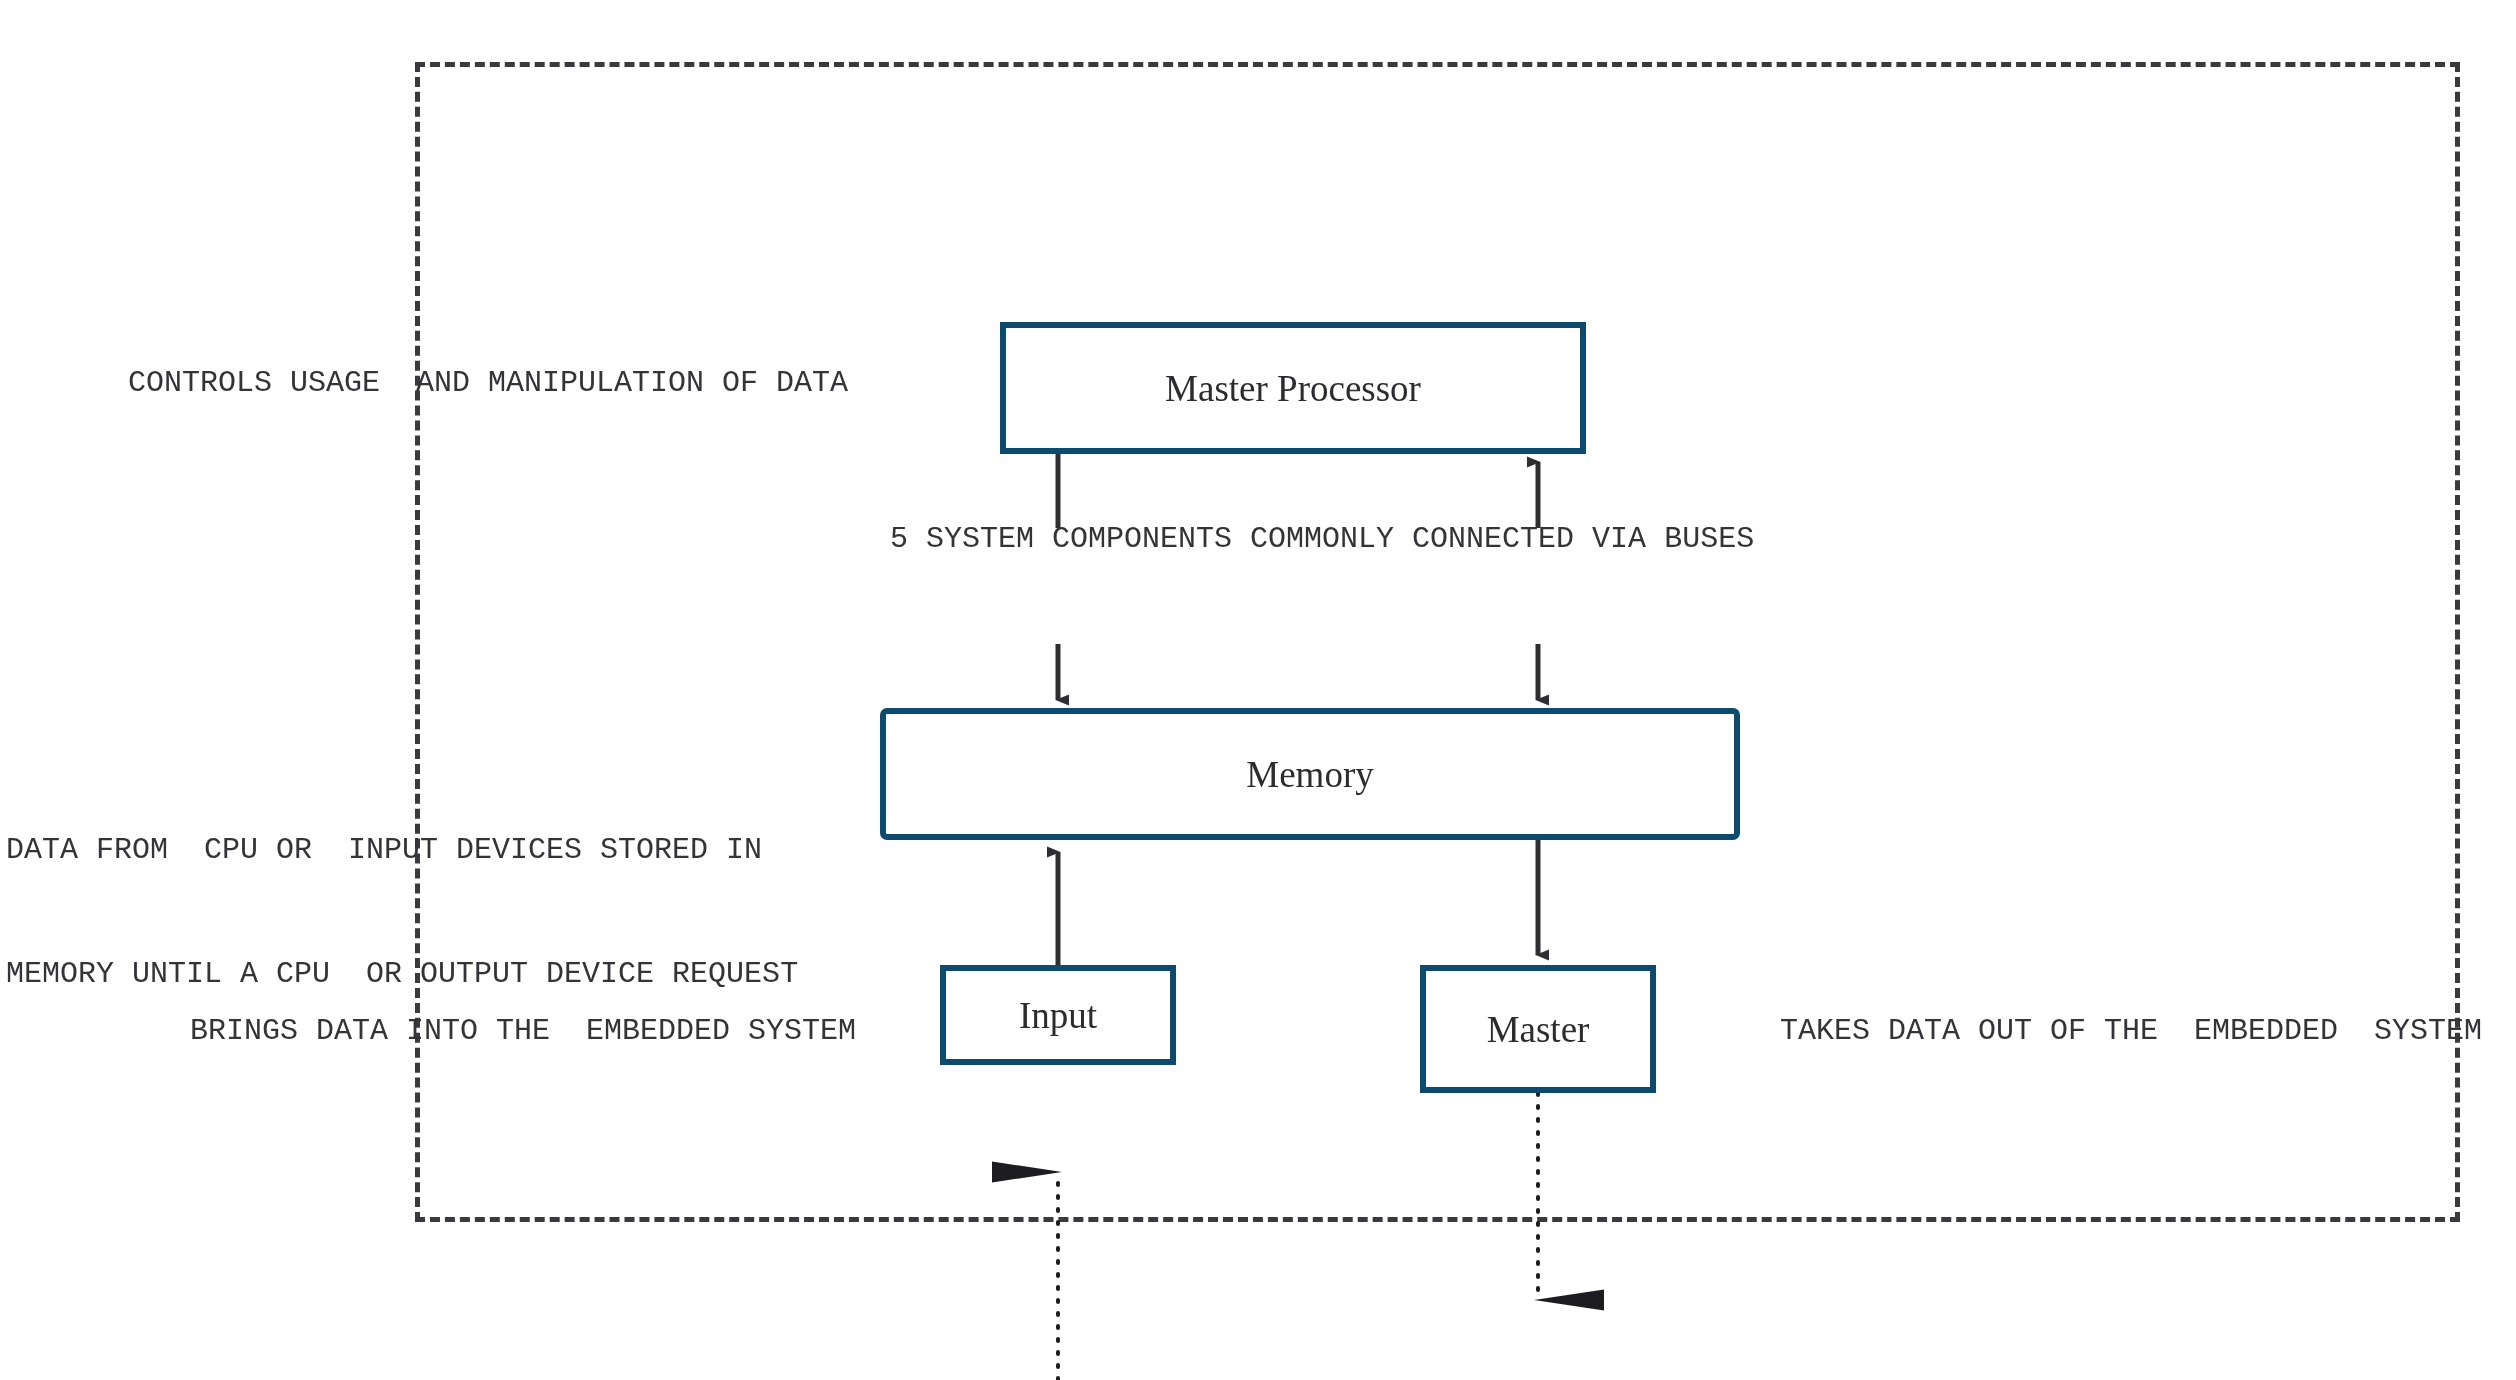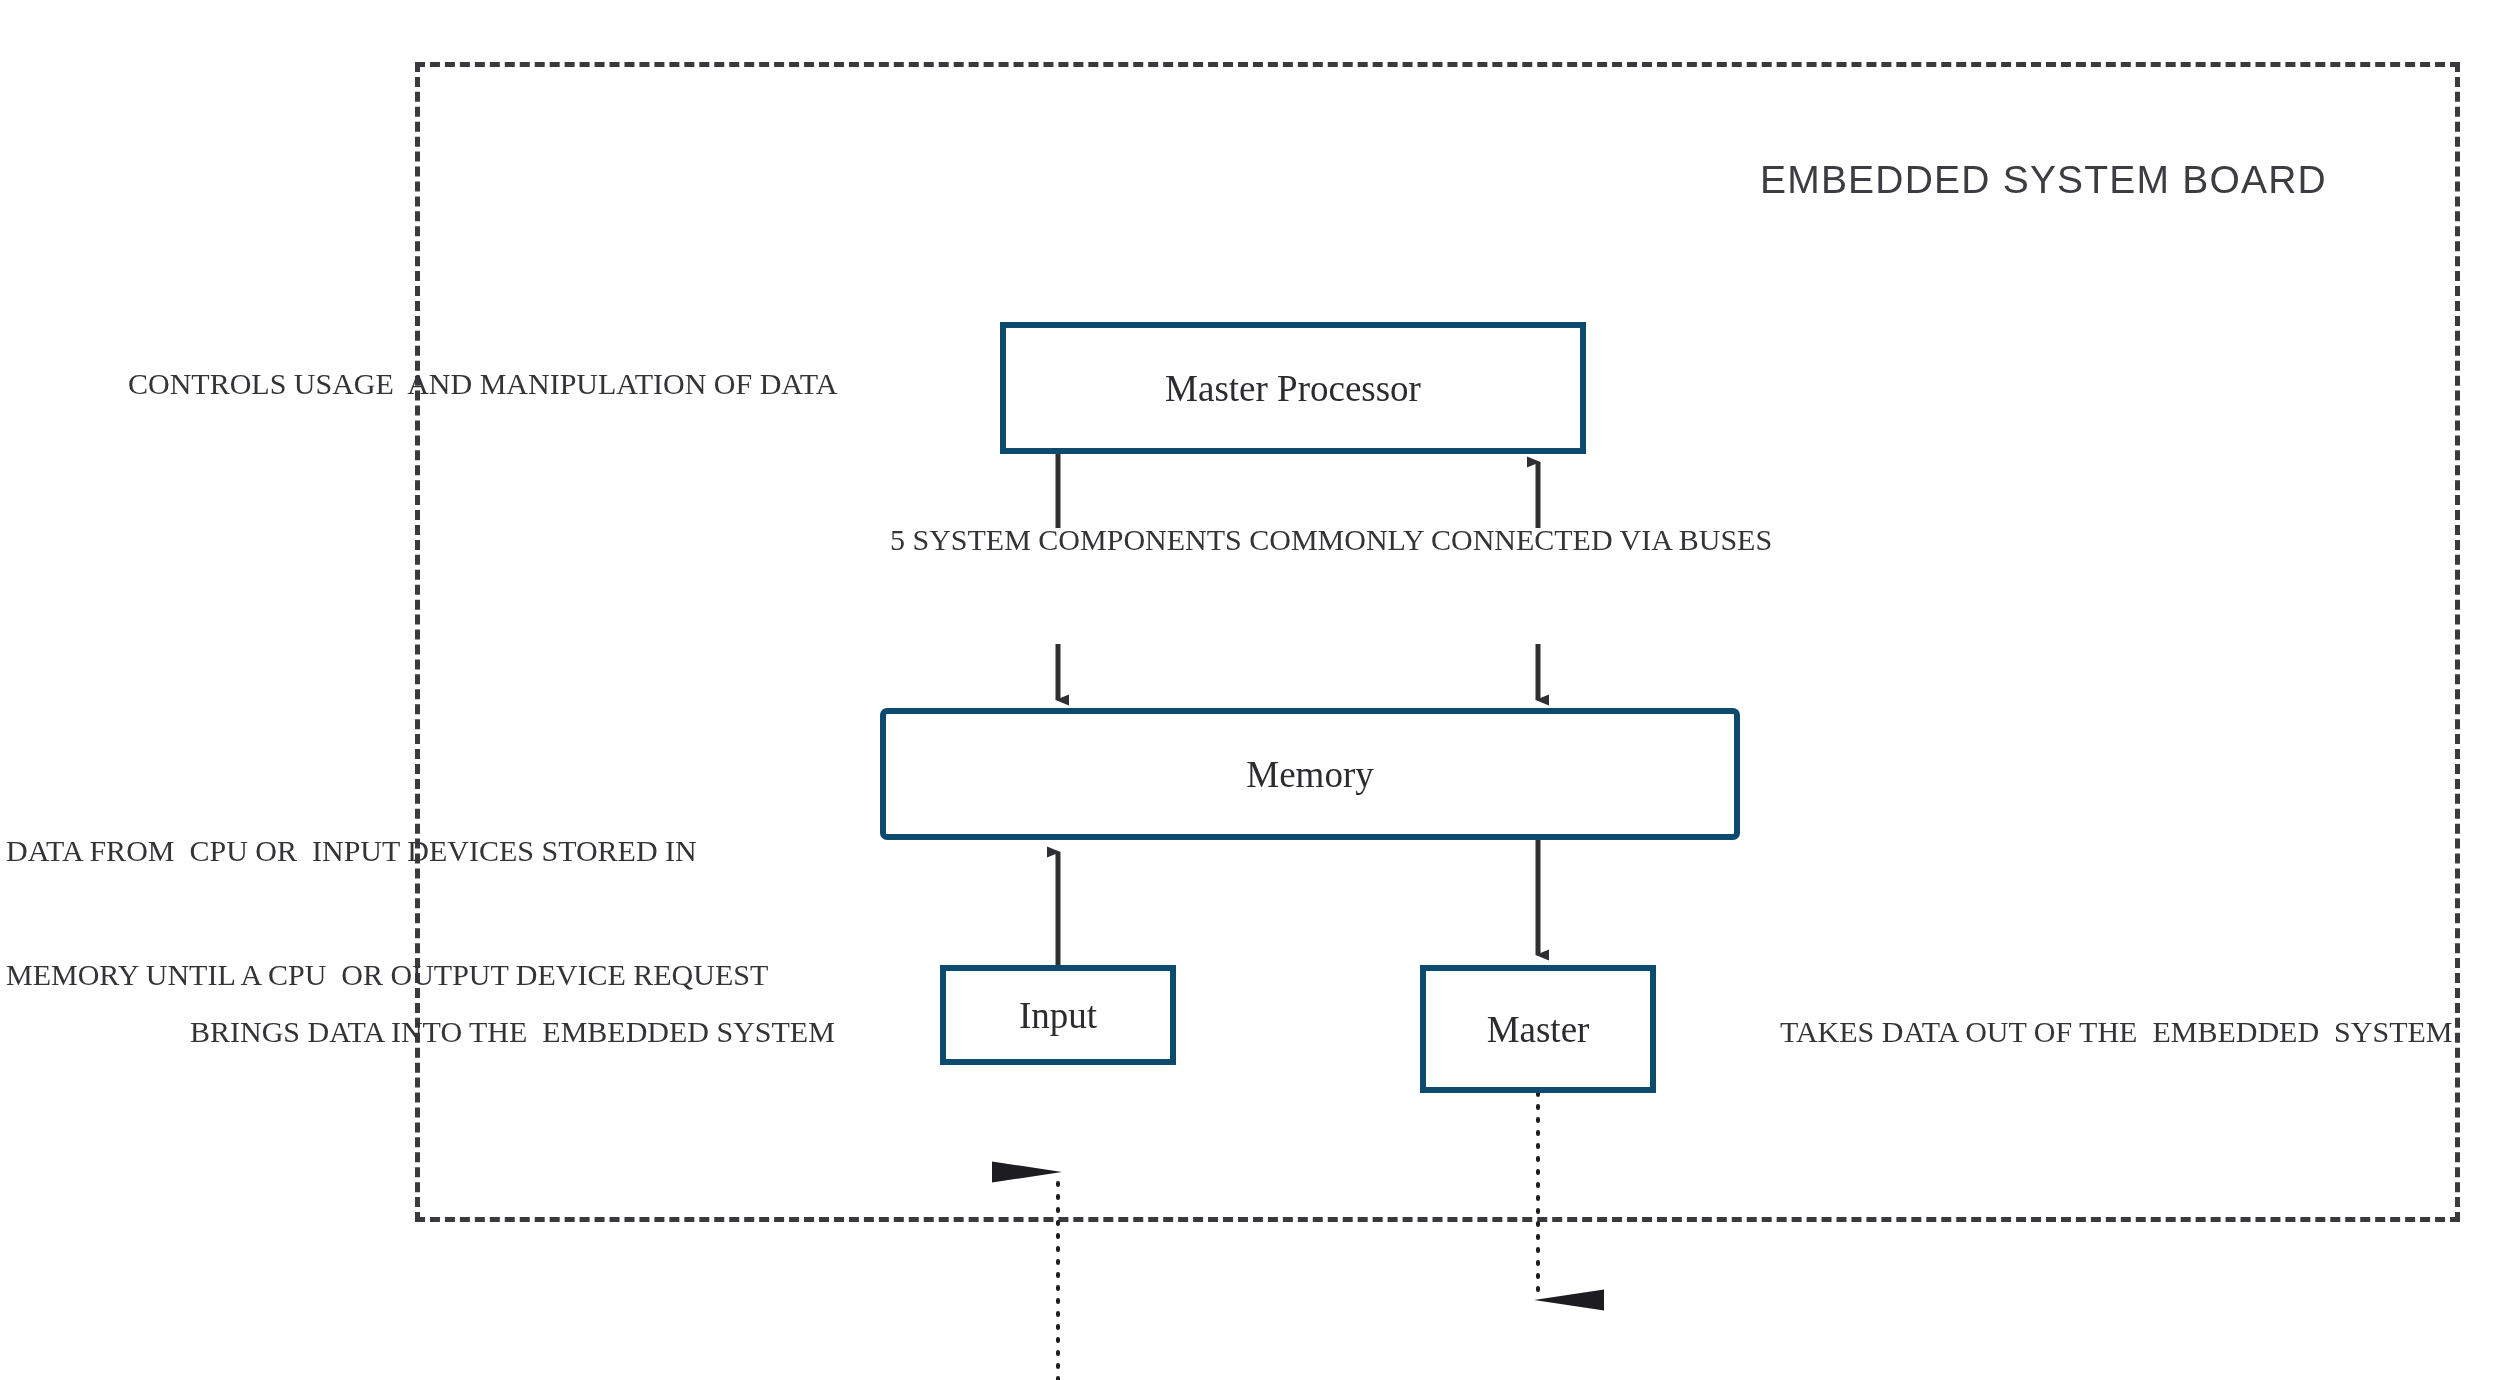--- a/index.html
+++ b/index.html
@@ -60,21 +60,21 @@
   }
 
   .node-master  { left: 1000px; top: 322px;  width: 586px; height: 132px; }
   .node-memory  { left: 880px;  top: 708px;  width: 860px; height: 132px; border-radius: 7px; }
   .node-input   { left: 940px;  top: 965px;  width: 236px; height: 100px; }
   .node-output  { left: 1420px; top: 965px;  width: 236px; height: 128px; }
 
   
   .caption {
     position: absolute;
-    font-family: Liberation Serif, serif;
+    font-family: Liberation Mono, monospace;
     font-size: 30px;
     color: #333338;
     white-space: pre;
     line-height: 1.38;
   }
   .cap-controls  { left: 128px;  top: 363px; }
   .cap-buses     { left: 890px;  top: 519px; }
   .cap-memory    { left: 6px;    top: 747px; }
   .cap-input     { left: 190px;  top: 1011px; text-align: right; }
   .cap-output    { left: 1780px; top: 1011px; text-align: right; }
@@ -89,21 +89,20 @@
     pointer-events: none;
   }
 </style>
 </head>
 <body>
 
 <div id="stage">
 
   <div class="board-boundary"></div>
 
-  <div class="board-title">EMBEDDED SYSTEM BOARD</div>
 
   <svg class="wires" width="2516" height="1380" viewBox="0 0 2516 1380" xmlns="http://www.w3.org/2000/svg">
     <defs>
       <marker id="arrowSolid" markerWidth="14" markerHeight="14" refX="6.5" refY="11" orient="auto" markerUnits="userSpaceOnUse">
         <path d="M 6.5 13.5 L 1.0 0 L 12 0 Z" fill="#2e2e33"></path>
       </marker>
       <marker id="arrowBig" markerWidth="34" markerHeight="70" refX="12" refY="66" orient="auto" markerUnits="userSpaceOnUse">
         <path d="M 12 70 L 1.5 0 L 22.5 0 Z" fill="#1d1d21"></path>
       </marker>
     </defs>

